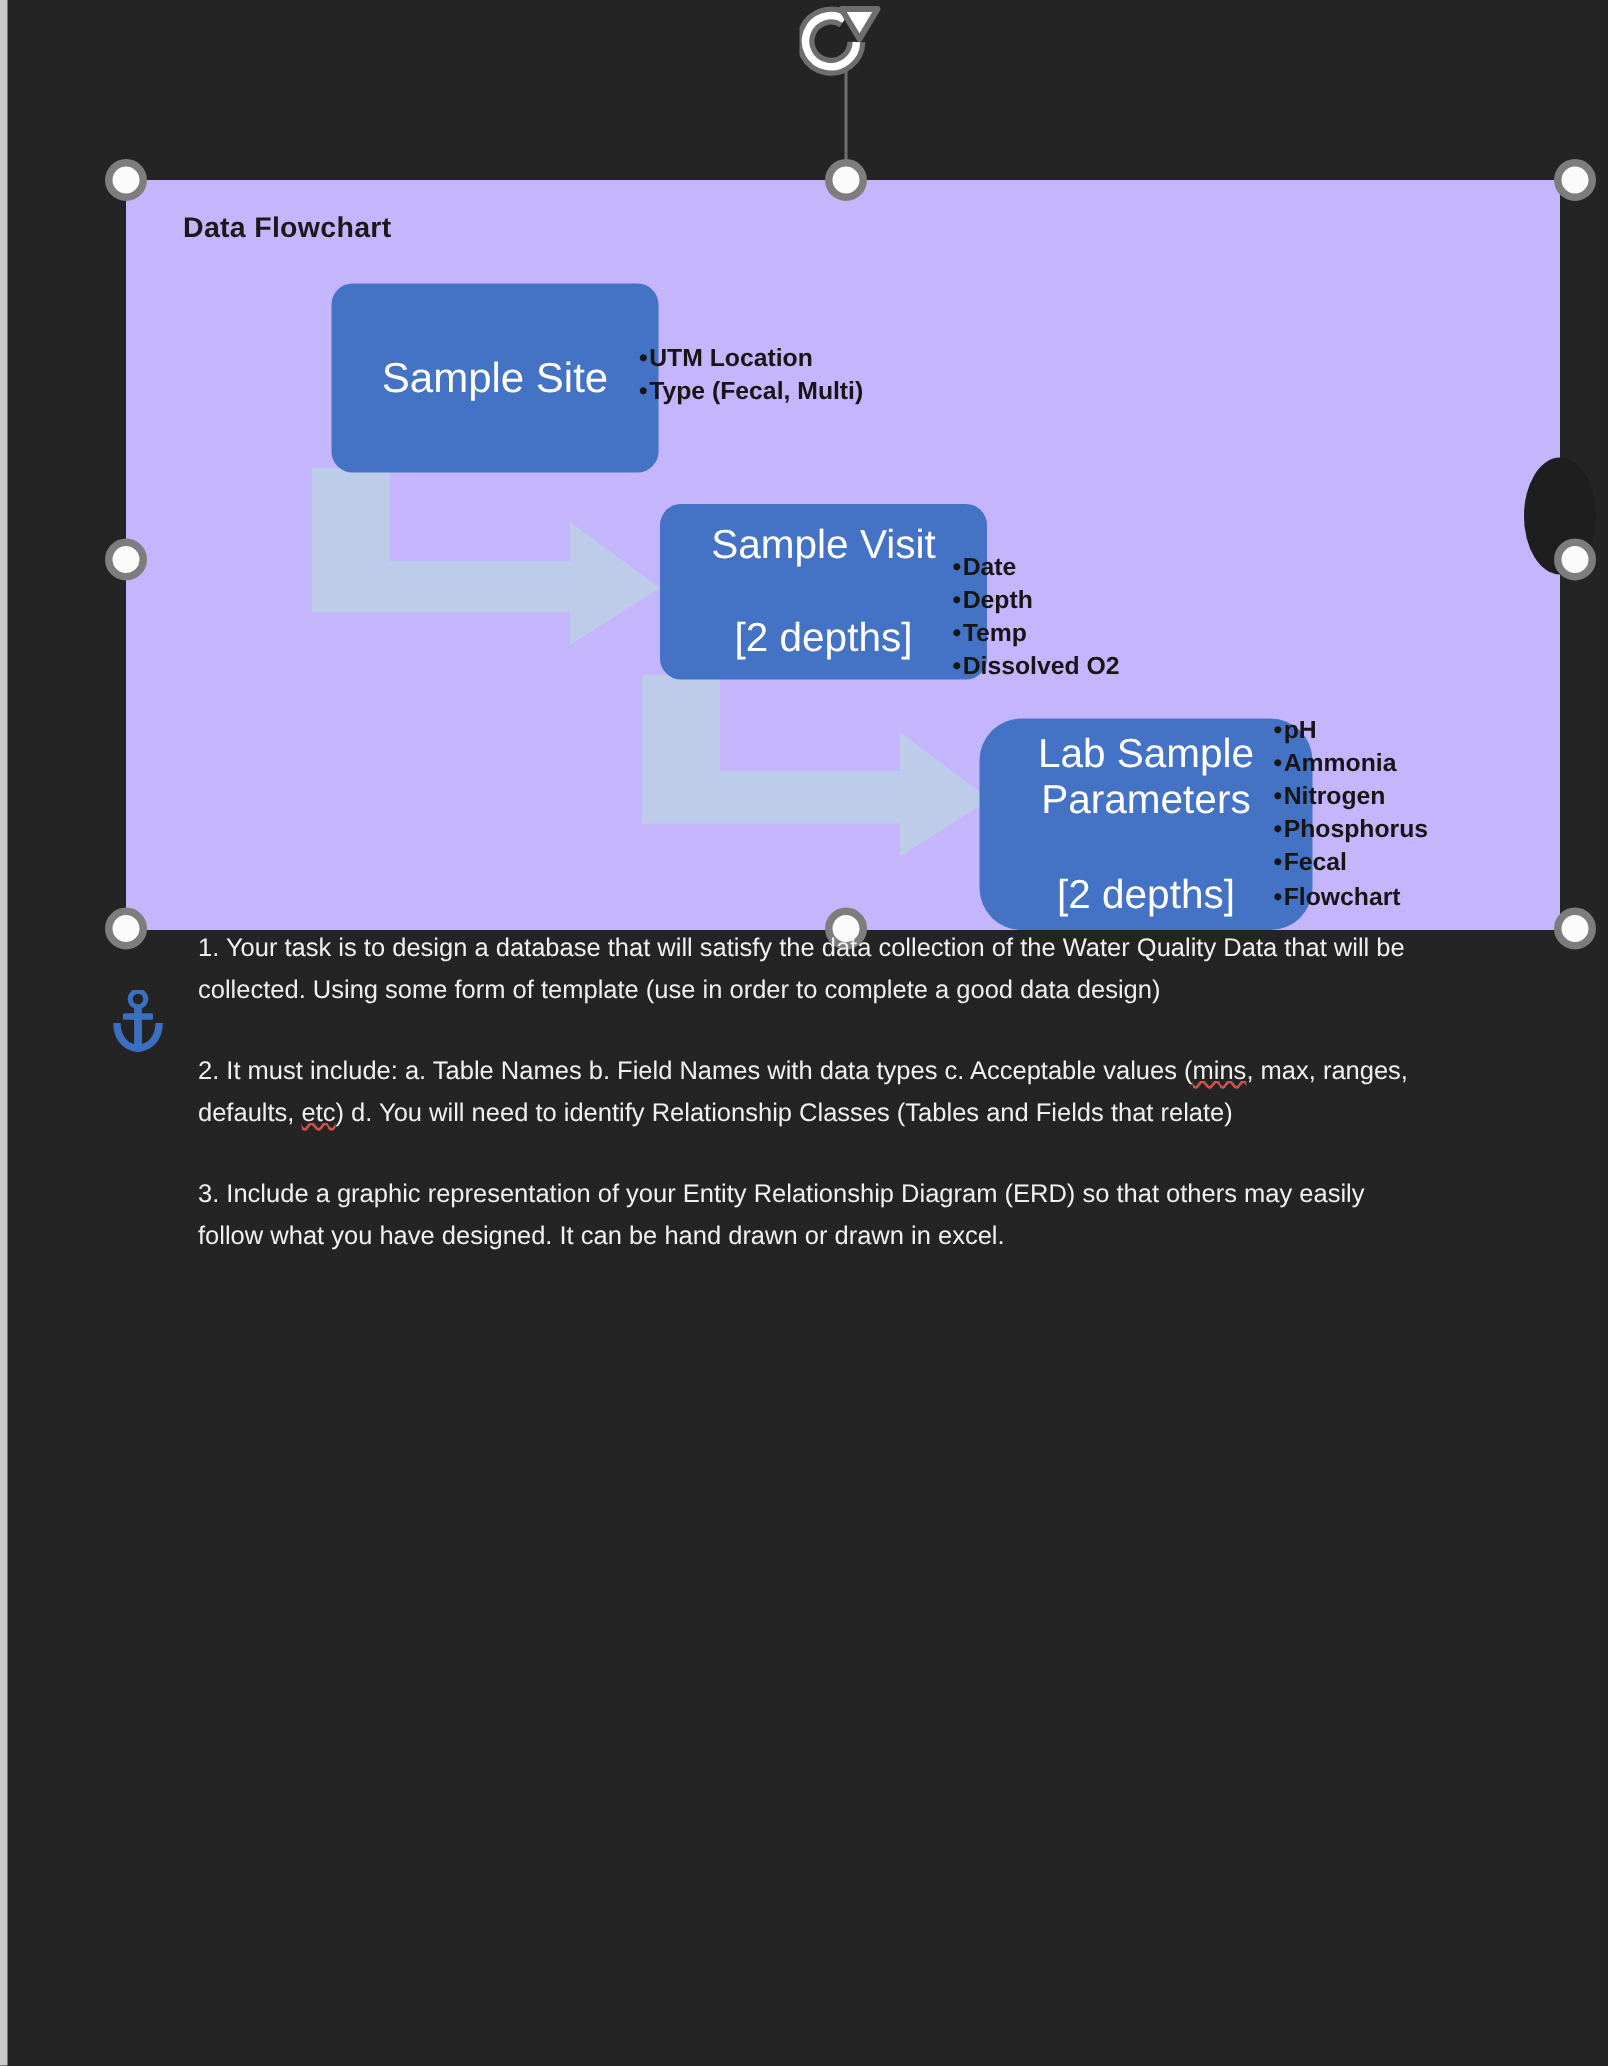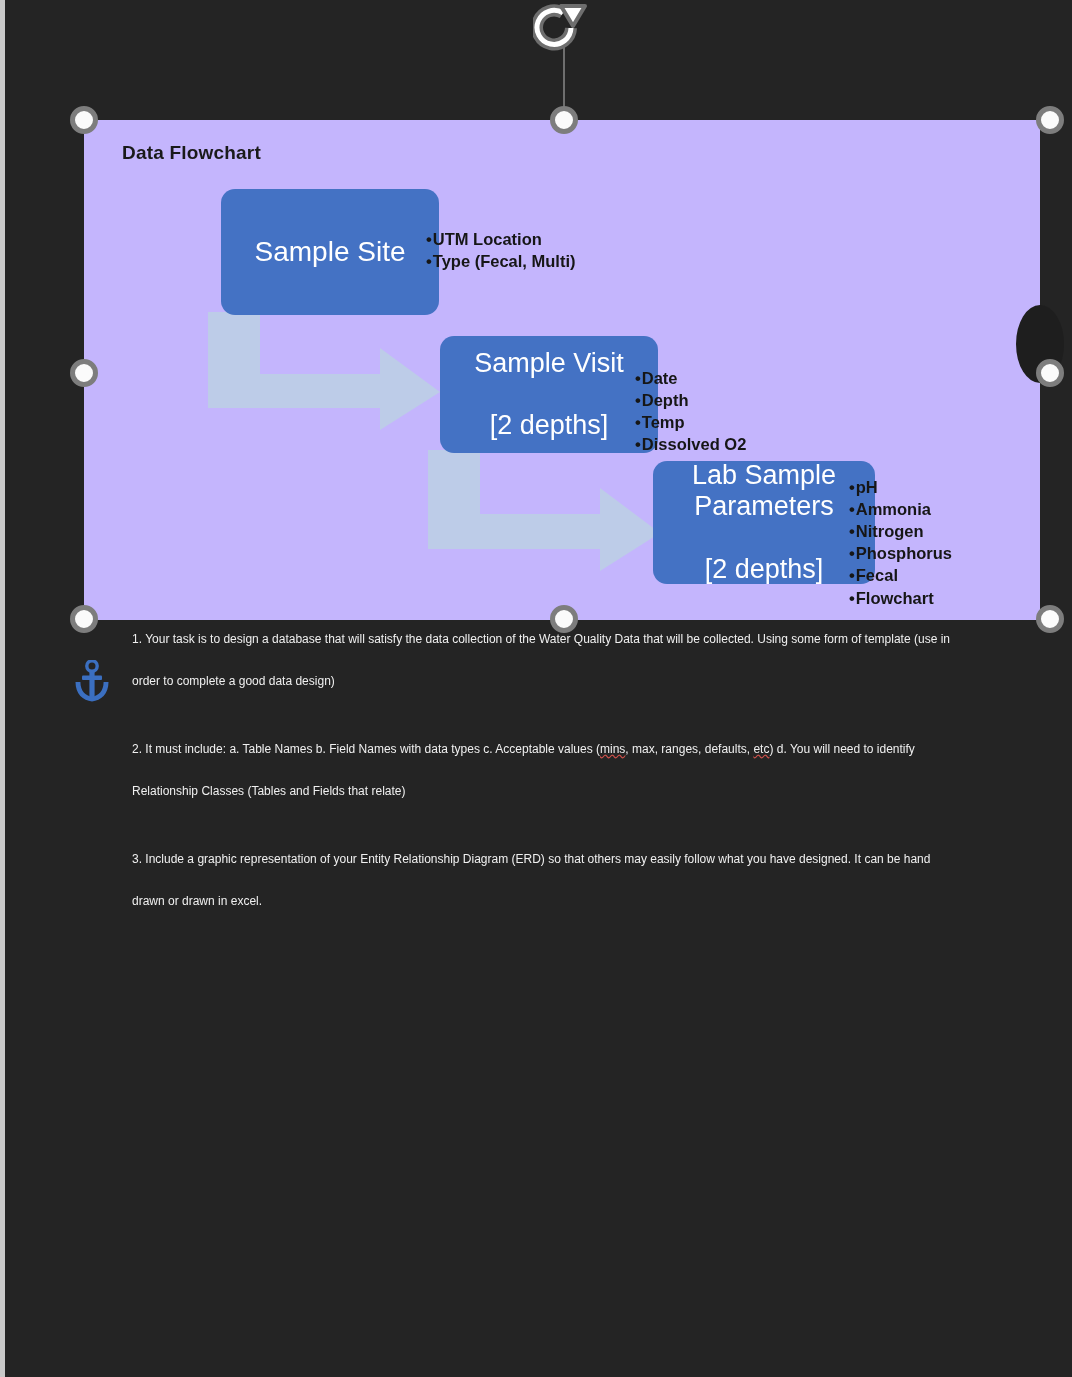--- a/index.html
+++ b/index.html
@@ -112,21 +112,21 @@
     justify-content: center;
     text-align: center;
     line-height: 1.16;
     font-weight: 400;
     margin-left: 34px;
   }
   .node span { display: block; padding: 0 6px; }
 
   #node-0 { left: 103px; top: 69px;  width: 218px; height: 126px; font-size: 28px; }
   #node-1 { left: 322px; top: 216px; width: 218px; height: 117px; font-size: 27px; }
-  #node-2 { left: 535px; top: 341px; width: 222px; height: 123px; font-size: 27px; }
+  #node-2 { left: 535px; top: 359px; width: 222px; height: 141px; font-size: 27px; border-radius: 28px; }
 
   .bullets {
     position: absolute;
     color: #161616;
     font-size: 16.5px;
     font-weight: bold;
     line-height: 1.34;
   }
   .bullets div { white-space: nowrap; }
   .bullets div::before { content: "\2022"; margin-right: 1px; }
@@ -141,22 +141,22 @@
   #arrow-0 { left: 124px; top: 192px; width: 240px; height: 118px; }
   #arrow-1 { left: 344px; top: 330px; width: 240px; height: 122px; }
 
   
   #body-text {
     position: absolute;
     left: 127px;
     top: 618px;
     width: 820px;
     color: #f0f0f0;
-    font-size: 12px;
-    line-height: 42px;
+    font-size: 17px;
+    line-height: 28px;
     font-family: "Liberation Sans", sans-serif;
   }
   #body-text p { margin: 0 0 26px 0; }
   .misspell {
     text-decoration: underline wavy #d0504a;
     text-decoration-skip-ink: none;
   }
 </style>
 </head>
 <body>

